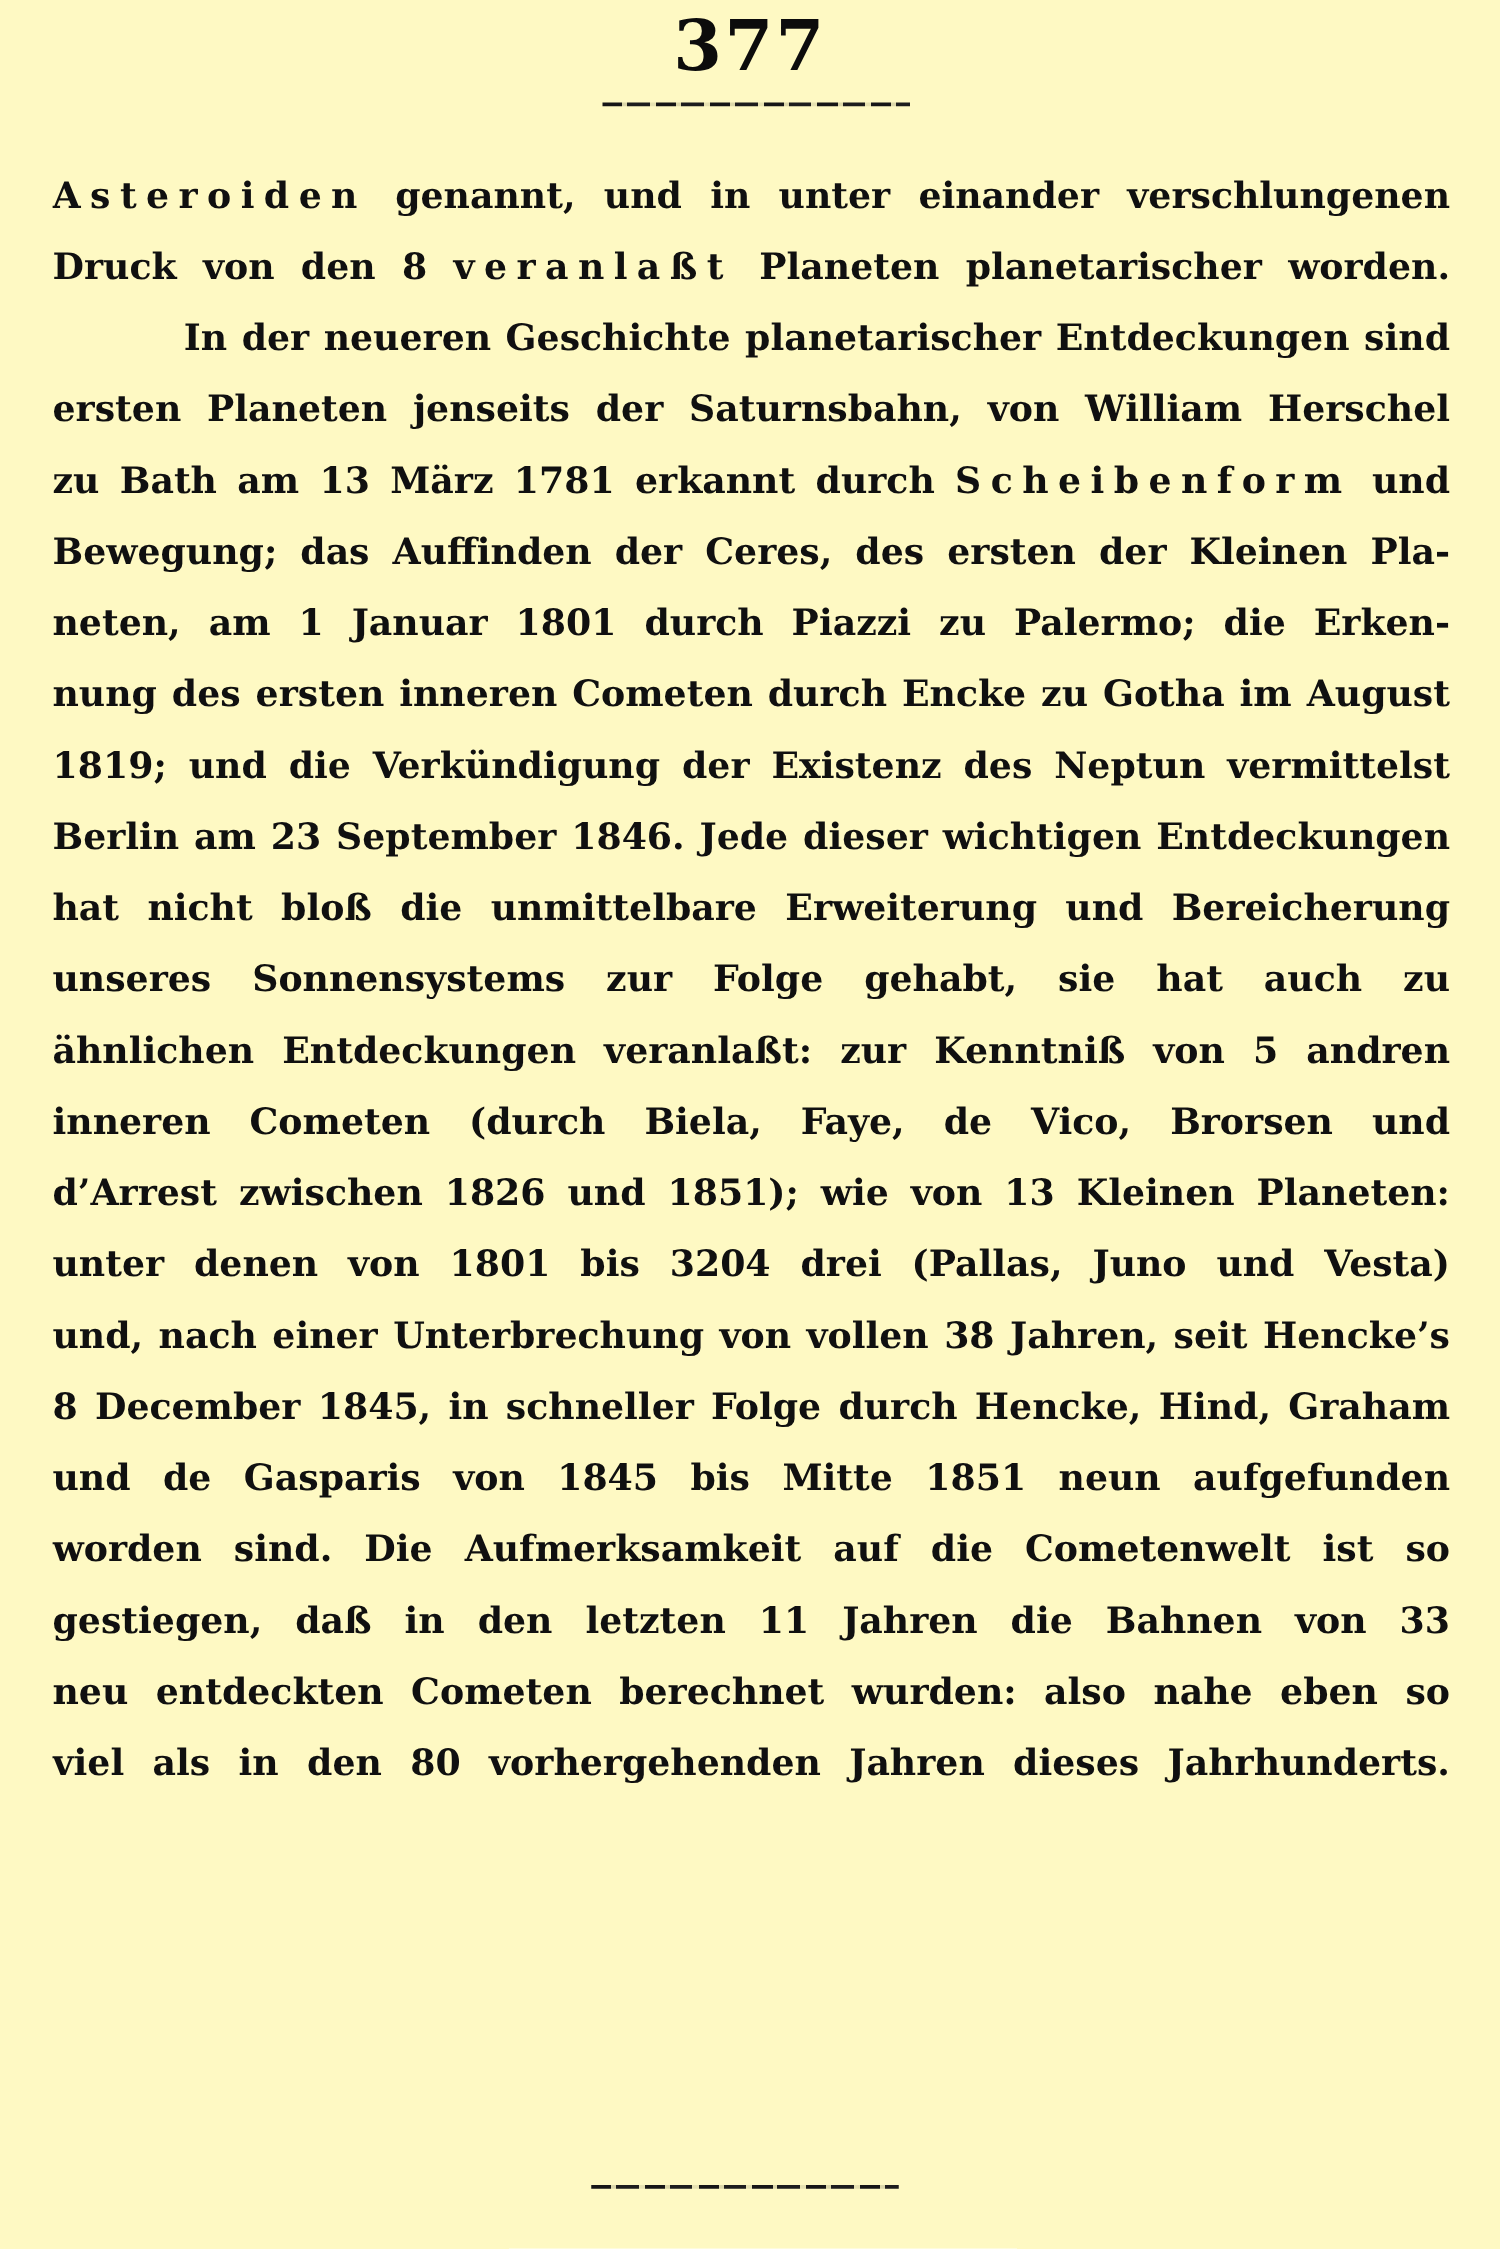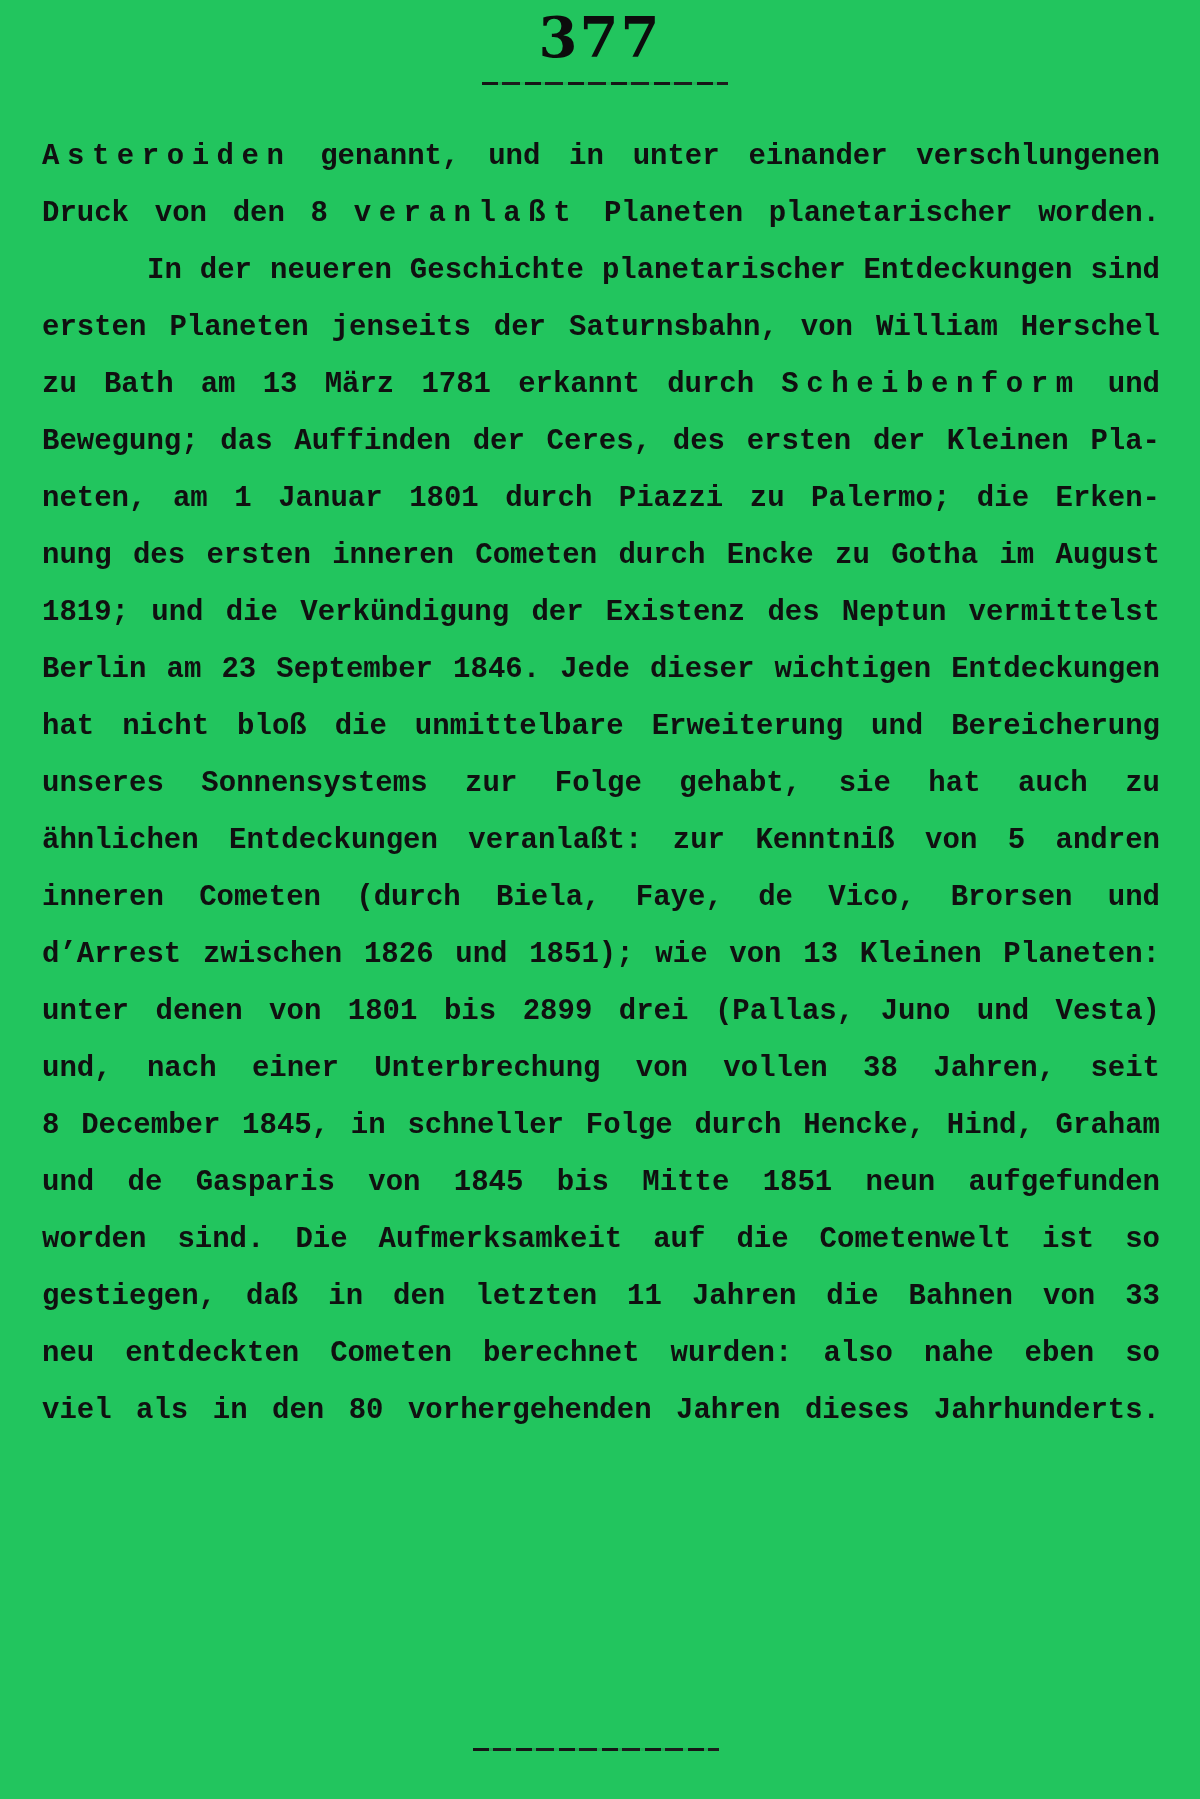--- a/index.html
+++ b/index.html
@@ -4,21 +4,21 @@
 <style>
   html, body {
     margin: 0;
     padding: 0;
     background: #ffffff;
   }
   .page {
     position: relative;
     width: 1200px;
     height: 1799px;
-    background: #22c55e;
+    background: #fef9c3;
     color: #101010;
     font-family: "DejaVu Serif", serif;
     overflow: hidden;
   }
   .pagenum {
     position: absolute;
     top: 4px;
     left: 0;
     right: 0;
     text-align: center;
@@ -36,21 +36,20 @@
       #1d1d1d 20px, #1d1d1d 38px,
       rgba(22,22,22,0.1) 38px, rgba(22,22,22,0.1) 43px);
   }
   .rule-top    { top: 82px;   left: 482px; width: 246px; }
   .rule-bottom { top: 1748px; left: 473px; width: 246px; }
   .textblock {
     position: absolute;
     top: 128px;
     left: 42px;
     width: 1118px;
-    font-family: Liberation Mono, monospace;
   }
   .line {
     text-align: justify;
     height: 57px;
     line-height: 57px;
     overflow: hidden;
     font-size: 29px;
     font-weight: 700;
     white-space: normal;
   }
@@ -81,21 +80,21 @@
       <div class="line"><span>Bewegung; das Auffinden der Ceres, des ersten der Kleinen Pla-</span></div>
       <div class="line"><span>neten, am 1 Januar 1801 durch Piazzi zu Palermo; die Erken-</span></div>
       <div class="line"><span>nung des ersten inneren Cometen durch Encke zu Gotha im August</span></div>
       <div class="line"><span>1819; und die Verkündigung der Existenz des Neptun vermittelst</span></div>
       <div class="line"><span>Berlin am 23 September 1846. Jede dieser wichtigen Entdeckungen</span></div>
       <div class="line"><span>hat nicht bloß die unmittelbare Erweiterung und Bereicherung</span></div>
       <div class="line"><span>unseres Sonnensystems zur Folge gehabt, sie hat auch zu zahlreichen</span></div>
       <div class="line"><span>ähnlichen Entdeckungen veranlaßt: zur Kenntniß von 5 andren</span></div>
       <div class="line"><span>inneren Cometen (durch Biela, Faye, de Vico, Brorsen und</span></div>
       <div class="line"><span>d’Arrest zwischen 1826 und 1851); wie von 13 Kleinen Planeten:</span></div>
-      <div class="line"><span>unter denen von 1801 bis 2899 drei (Pallas, Juno und Vesta)</span></div>
+      <div class="line"><span>unter denen von 1801 bis 3204 drei (Pallas, Juno und Vesta)</span></div>
       <div class="line"><span>und, nach einer Unterbrechung von vollen 38 Jahren, seit Hencke’s</span></div>
       <div class="line"><span>8 December 1845, in schneller Folge durch Hencke, Hind, Graham</span></div>
       <div class="line"><span>und de Gasparis von 1845 bis Mitte 1851 neun aufgefunden</span></div>
       <div class="line"><span>worden sind. Die Aufmerksamkeit auf die Cometenwelt ist so</span></div>
       <div class="line"><span>gestiegen, daß in den letzten 11 Jahren die Bahnen von 33</span></div>
       <div class="line"><span>neu entdeckten Cometen berechnet wurden: also nahe eben so</span></div>
       <div class="line"><span>viel als in den 80 vorhergehenden Jahren dieses Jahrhunderts.</span></div>
     </div>
 
   <div class="rule rule-bottom"></div>

